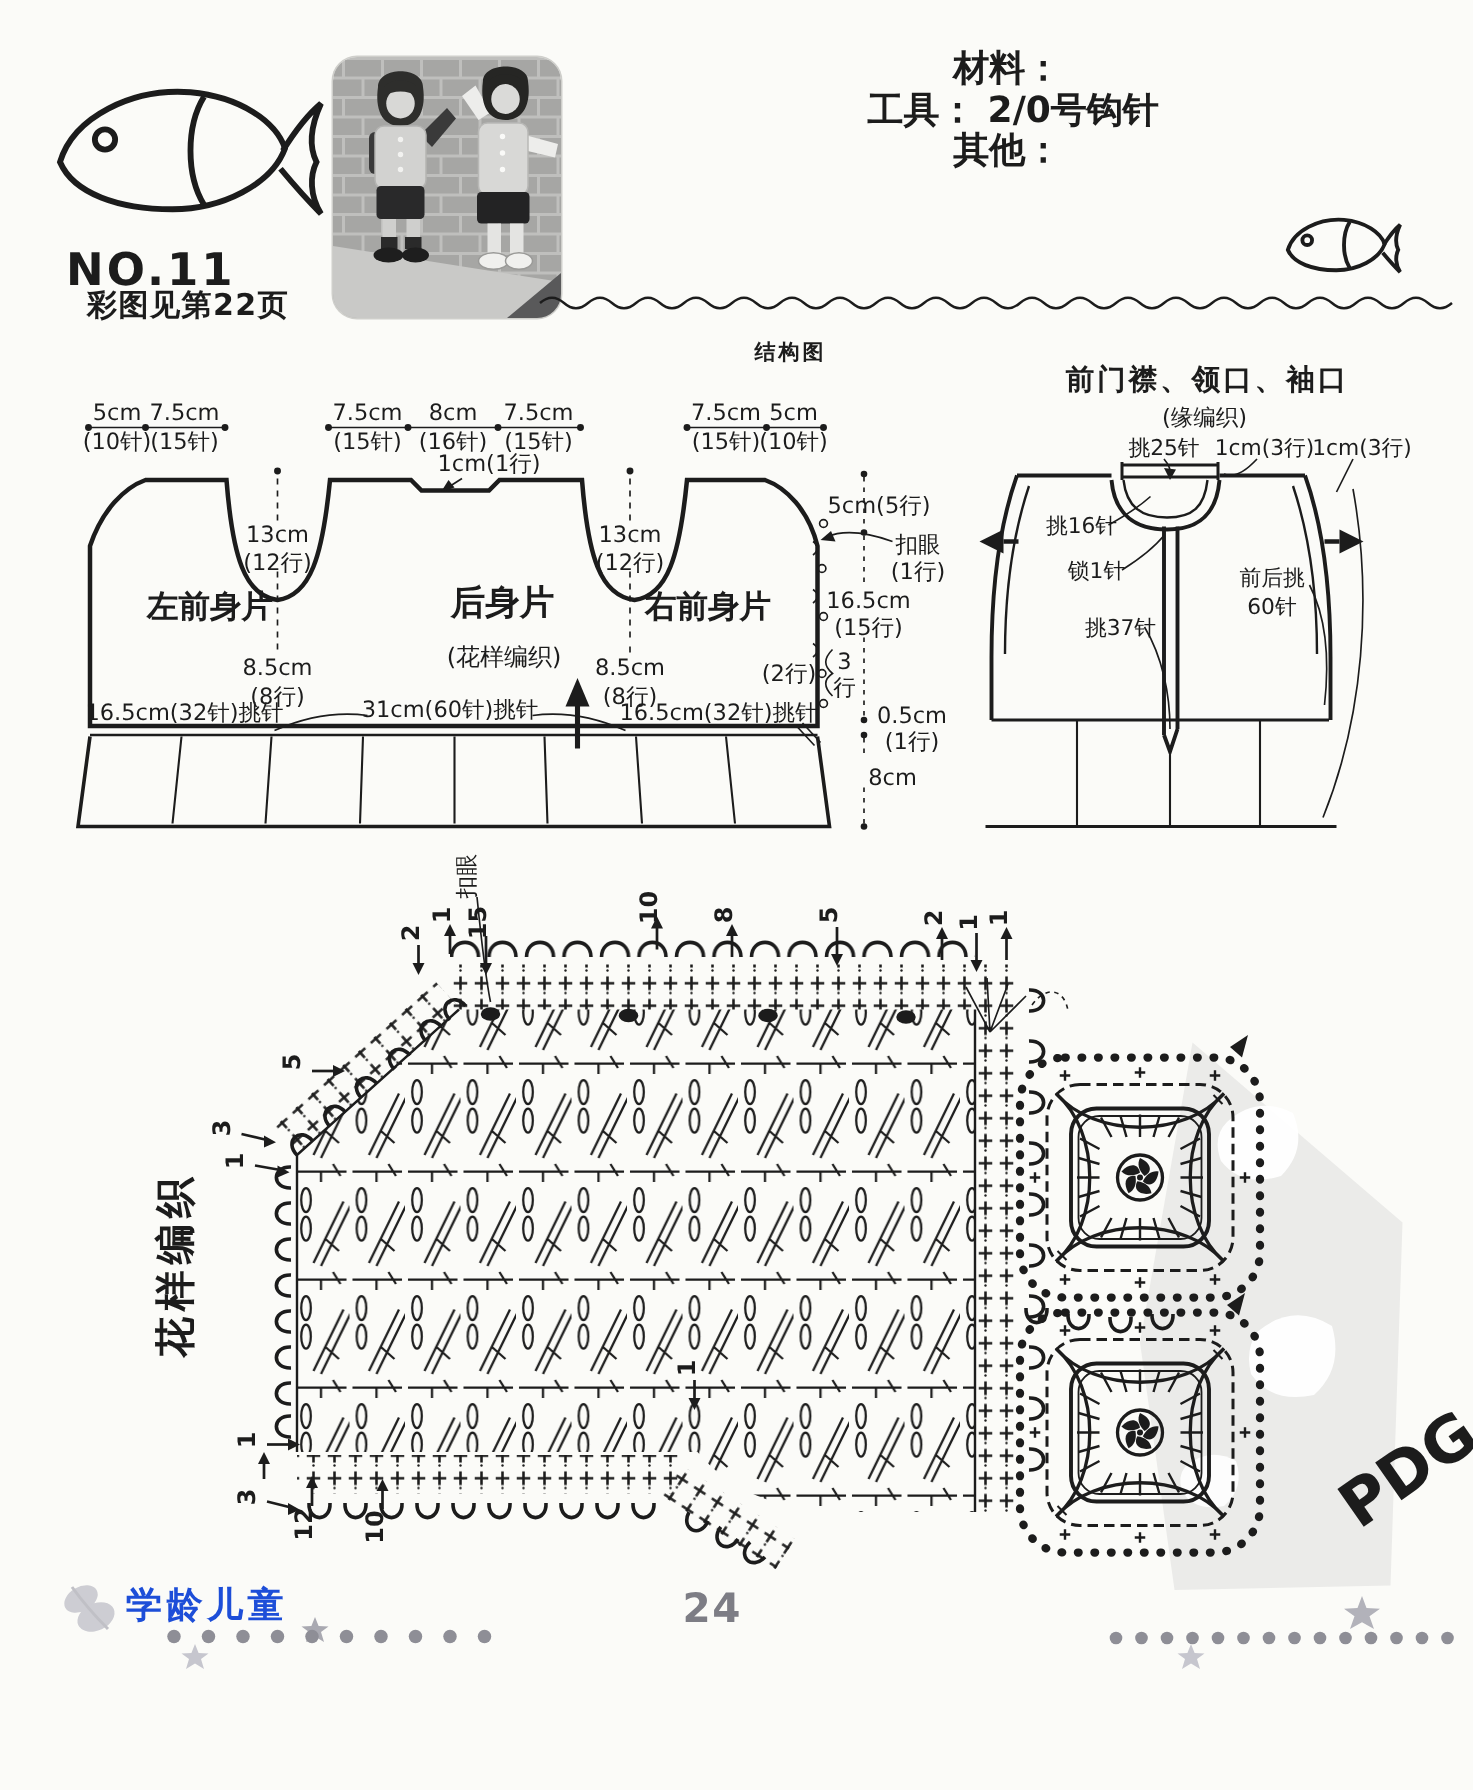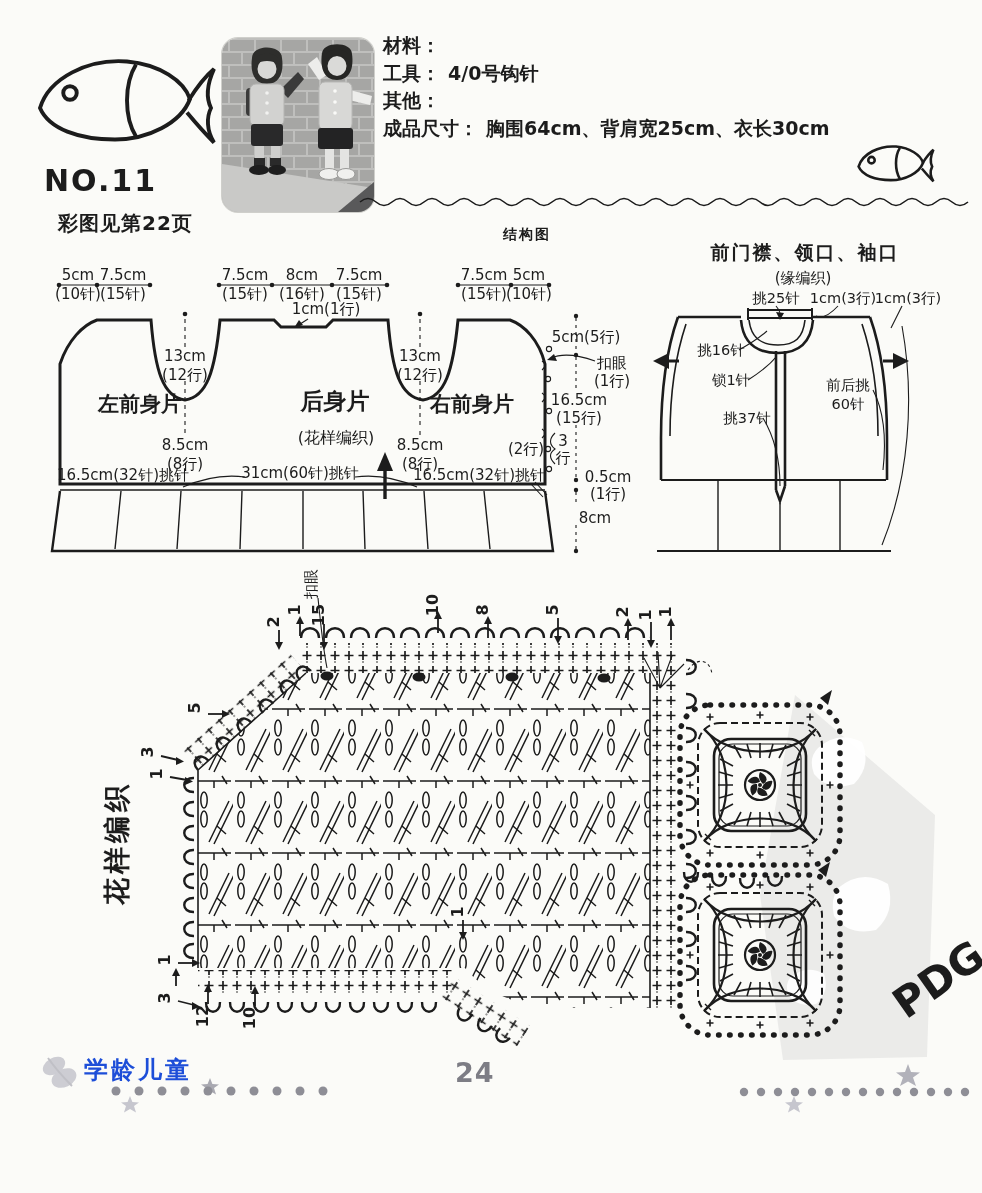--- a/index.html
+++ b/index.html
@@ -11,26 +11,26 @@
   .oln{fill:none;stroke:#1c1c1c;}
   .thin{stroke-width:1.1;}
   .med{stroke-width:1.6;}
   .thick{stroke-width:3;}
   .t15{font-size:15px;}
   .t14{font-size:14.5px;}
   .t16{font-size:16px;}
   .piece{font-size:21px;font-weight:bold;}
   .chnum{font-size:16px;font-weight:600;}
   .info-block{left:383px;top:32px;width:585px;}
-  .info-row{display:flex;font-size:19px;font-weight:bold;line-height:27.5px;white-space:nowrap;}
+  .info-row{display:flex;font-size:24px;font-weight:bold;line-height:27.5px;white-space:nowrap;justify-content:center;}
   .info-row b{margin-right:8px;}
   .photo-wrap{left:222px;top:38px;width:152px;height:174px;border-radius:16px;overflow:hidden;
               box-shadow:0 0 0 1px #cfcfcb;}
   .no-label{left:44px;top:163px;font-size:30px;font-weight:bold;letter-spacing:2px;}
-  .color-ref{left:58px;top:190px;font-size:20px;font-weight:bold;letter-spacing:1px;margin-top:20px;}
+  .color-ref{left:58px;top:190px;font-size:20px;font-weight:bold;letter-spacing:1px;}
   .sec-title{font-size:14px;font-weight:bold;letter-spacing:2px;}
   .footer-cat{left:84px;top:1054px;font-size:24px;font-weight:bold;color:#1d4ed8;letter-spacing:3px;}
   .page-num{left:455px;top:1057px;font-size:27px;font-weight:bold;color:#7d7d85;letter-spacing:1px;}
   .bead{fill:none;stroke:#1c1c1c;stroke-width:5.5;stroke-dasharray:0.5 10.5;stroke-linecap:round;}
 </style>
 </head>
 <body>
 
 <div class="page">
 
@@ -95,28 +95,24 @@
       </g>
     </svg>
   </div>
 
   <div class="abs info-block">
     <div class="info-row">
         <b>材料：</b>
       </div>
     <div class="info-row">
         <b>工具：</b>
-        <span>4/0号钩针</span>
+        <span>2/0号钩针</span>
       </div>
     <div class="info-row">
         <b>其他：</b>
-      </div>
-    <div class="info-row">
-        <b>成品尺寸：</b>
-        <span>胸围64cm、背肩宽25cm、衣长30cm</span>
       </div>
   </div>
 
   <svg class="abs" style="left:856px;top:140px" width="80" height="48" viewBox="0 0 124 72">
     <g class="oln" stroke-width="4">
       <path d="M4,40 C10,20 36,7 62,9 C84,11 100,22 104,34 C98,50 76,61 54,61 C30,61 10,54 4,40 Z"></path>
       <path d="M103,35 C108,27 114,19 120,14 C115,25 115,34 118,40 C115,46 115,55 120,63 C113,56 107,49 102,43"></path>
       <path d="M68,11 C60,24 60,46 68,59"></path>
       <circle cx="24" cy="30" r="5"></circle>
     </g>

